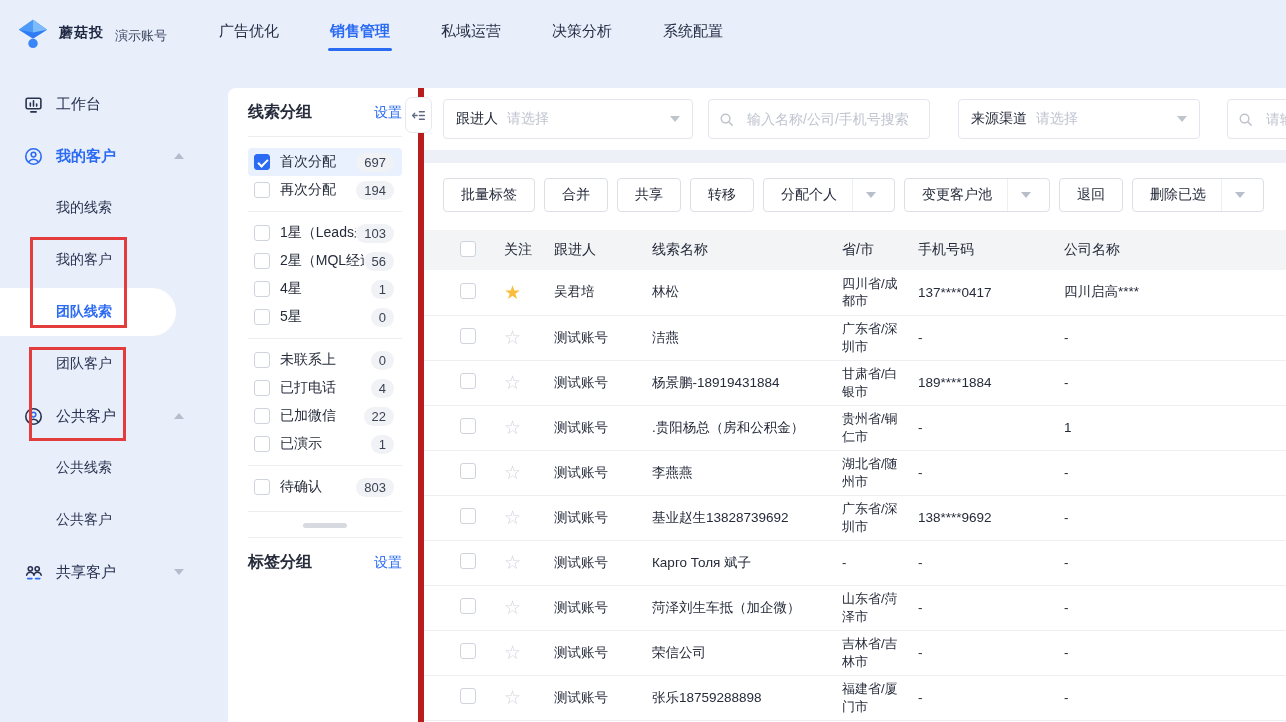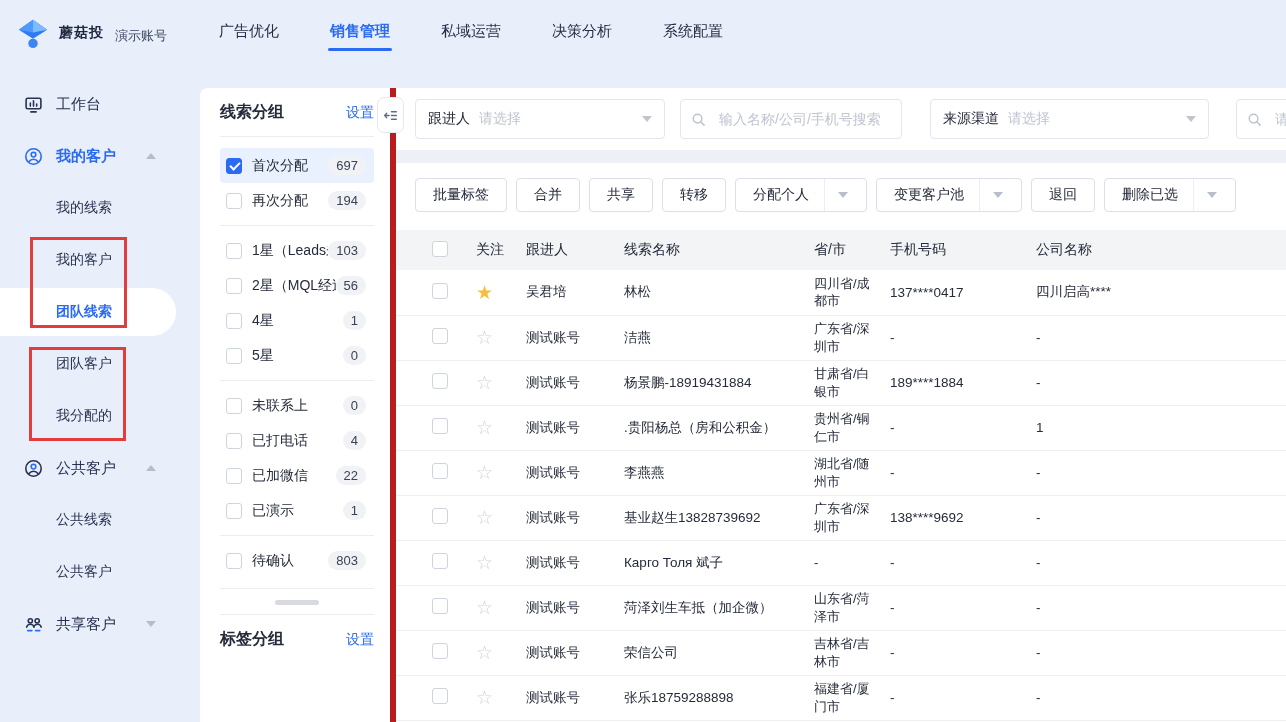--- a/index.html
+++ b/index.html
@@ -11,21 +11,21 @@
   .brand { display:flex; align-items:center; gap:9px; cursor:pointer; }
   .brand-name { font-size:14px; font-weight:bold; color:#1d2740; letter-spacing:1px; }
   .brand-account { font-size:13px; color:#3a4460; margin-left:2px; margin-top:6px; }
   .nav { display:flex; margin-left:50px; gap:47px; }
   .nav-item { font-size:15px; color:#252e45; font-weight:500; position:relative; padding:10px 2px 14px; cursor:pointer; }
   .nav-item.active { color:#2b6bf3; font-weight:bold; }
   .nav-item.active::after { content:""; position:absolute; left:0; right:0; bottom:4px; height:3px; border-radius:2px; background:#2b6bf3; }
 
   
   .body { display:flex; height:656px; background:#e8effb; }
-  .sidebar { width:200px; position:relative; padding-top:12px; flex:none; }
+  .sidebar { width:228px; position:relative; padding-top:12px; flex:none; }
   .content { flex:1; padding-top:22px; display:flex; min-width:0; }
 
   
   .side-item { height:52px; display:flex; align-items:center; padding-left:24px; cursor:pointer; position:relative; }
   .side-item .icon { width:19px; height:19px; margin-right:13px; flex:none; display:flex; }
   .side-item .lbl { font-size:15px; color:#273150; font-weight:500; }
   .side-item.sub { padding-left:56px; }
   .side-item.sub .lbl { font-size:14px; font-weight:400; color:#2a3350; }
   .side-item.active-top .lbl { color:#2b6bf3; font-weight:bold; }
   .side-item.selected { background:#fff; border-radius:0 26px 26px 0; width:176px; height:48px; margin:2px 0; }
@@ -37,21 +37,21 @@
   .anno1 { left:30px; top:171px; width:97px; height:91px; }
   .anno2 { left:29px; top:281px; width:97px; height:94px; }
 
   
   .groups-panel { width:196px; flex:none; background:#fff; border-right:6px solid #b91c1c; border-radius:8px 0 0 0; position:relative; padding:14px 16px 0 20px; }
   .gp-head { display:flex; align-items:center; justify-content:space-between; padding-bottom:13px; border-bottom:1px solid #ededf1; }
   .gp-title { font-size:16px; font-weight:bold; color:#252b3a; }
   .link { font-size:14px; color:#2b6bf3; cursor:pointer; }
   .collapse-tab { position:absolute; top:9px; right:-14px; width:27px; height:36px; background:#fff; border:1px solid #e6e8ee; border-radius:7px; display:flex; align-items:center; justify-content:center; z-index:4; cursor:pointer; }
   .group-list { padding-top:11px; }
-  .group-row { height:35px; display:flex; align-items:center; border-radius:4px; padding:0 8px 0 6px; cursor:pointer; }
+  .group-row { height:28px; display:flex; align-items:center; border-radius:4px; padding:0 8px 0 6px; cursor:pointer; }
   .group-row.selected { background:#e9f1ff; }
   .g-label { font-size:14px; color:#252b3a; margin-left:10px; flex:1; white-space:nowrap; overflow:hidden; }
   .g-count { font-size:13px; color:#3a4254; background:#f1f2f5; border-radius:10px; padding:2px 8px; min-width:22px; text-align:center; }
   .group-row.selected .g-count { background:#f1f2f5; }
   .g-sep { height:1px; background:#ededf1; margin:7px 0; }
   .drag-handle { width:44px; height:5px; background:#d7dae1; border-radius:3px; margin:11px auto 9px; cursor:row-resize; }
   .gp-foot { display:flex; align-items:center; justify-content:space-between; padding-top:14px; border-top:1px solid #ededf1; }
   .gp-foot .gp-title { font-size:16px; }
 
   
@@ -64,21 +64,21 @@
   .filter-bar { height:62px; display:flex; align-items:center; padding-left:19px; flex:none; }
   .fake-select { height:40px; border:1px solid #e3e6ee; border-radius:4px; display:flex; align-items:center; padding:0 12px; background:#fff; cursor:pointer; flex:none; }
   .fs-label { font-size:14px; color:#252b3a; }
   .fs-placeholder { font-size:14px; color:#bfc4cf; margin-left:9px; }
   .fs-caret { margin-left:auto; width:0; height:0; border-left:5px solid transparent; border-right:5px solid transparent; border-top:6px solid #c0c4cc; }
   .search-box { height:40px; border:1px solid #e3e6ee; border-radius:4px; display:flex; align-items:center; padding:0 10px; background:#fff; flex:none; }
   .search-box input { border:none; outline:none; font-size:14px; color:#252b3a; margin-left:13px; width:100%; background:transparent; font-family:inherit; }
   .search-box input::placeholder { color:#bfc4cf; }
   .w-select1 { width:250px; }
   .w-input1 { width:222px; margin-left:15px; }
-  .w-select2 { width:279px; margin-left:28px; }
+  .w-select2 { width:242px; margin-left:28px; }
   .w-input2 { width:170px; margin-left:27px; }
   .band { height:13px; background:#edf0f6; flex:none; }
 
   .toolbar { display:flex; gap:9px; margin:15px 0 0 19px; flex:none; }
   .tbtn { height:34px; border:1px solid #dcdfe6; border-radius:4px; background:#fff; display:flex; align-items:center; padding:0 17px; font-size:14px; color:#252b3a; cursor:pointer; white-space:nowrap; }
   .tbtn-caret { margin:0 -8px 0 15px; padding:0 9px 0 13px; border-left:1px solid #eceef2; align-self:stretch; display:flex; align-items:center; }
   .tbtn-caret i { width:0; height:0; border-left:5px solid transparent; border-right:5px solid transparent; border-top:6px solid #b9bfca; }
 
   
   .table-wrap { margin-top:18px; flex:1; overflow:hidden; }
@@ -147,23 +147,20 @@
       <span class="lbl">我的线索</span>
     </div>
     <div class="side-item sub">
       <span class="lbl">我的客户</span>
     </div>
     <div class="side-item sub selected">
       <span class="lbl">团队线索</span>
     </div>
     <div class="side-item sub">
       <span class="lbl">团队客户</span>
-    </div>
-    <div class="side-item sub">
-      <span class="lbl">我分配的</span>
     </div>
     <div class="side-item">
       <span class="icon">
         <svg viewBox="0 0 18 18" width="19" height="19" fill="none" stroke="#273150" stroke-width="1.5" stroke-linecap="round">
           <circle cx="9" cy="9" r="7.3"></circle>
             <circle cx="9" cy="7.2" r="2.2" stroke="#2b6bf3"></circle>
             <path d="M4.8 13.8 a5.2 5.2 0 0 1 8.4 0"></path>
         </svg>
       </span>
       <span class="lbl">公共客户</span>

